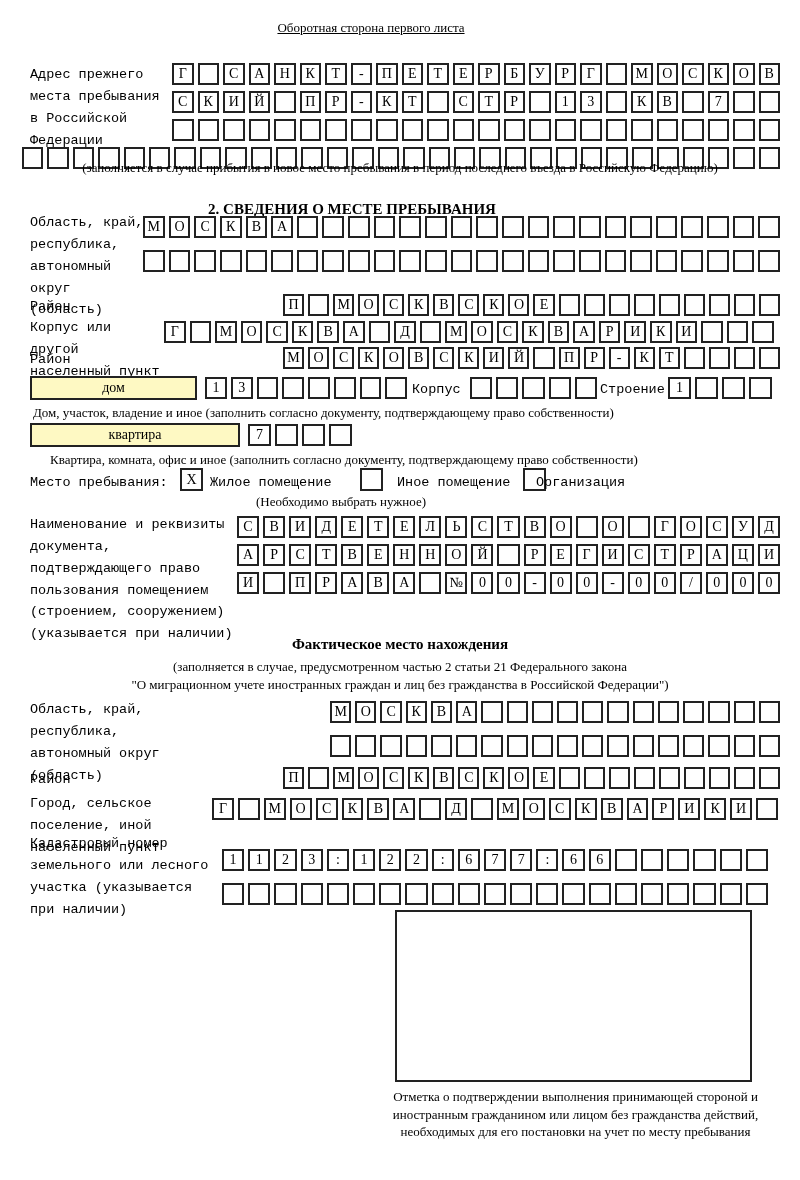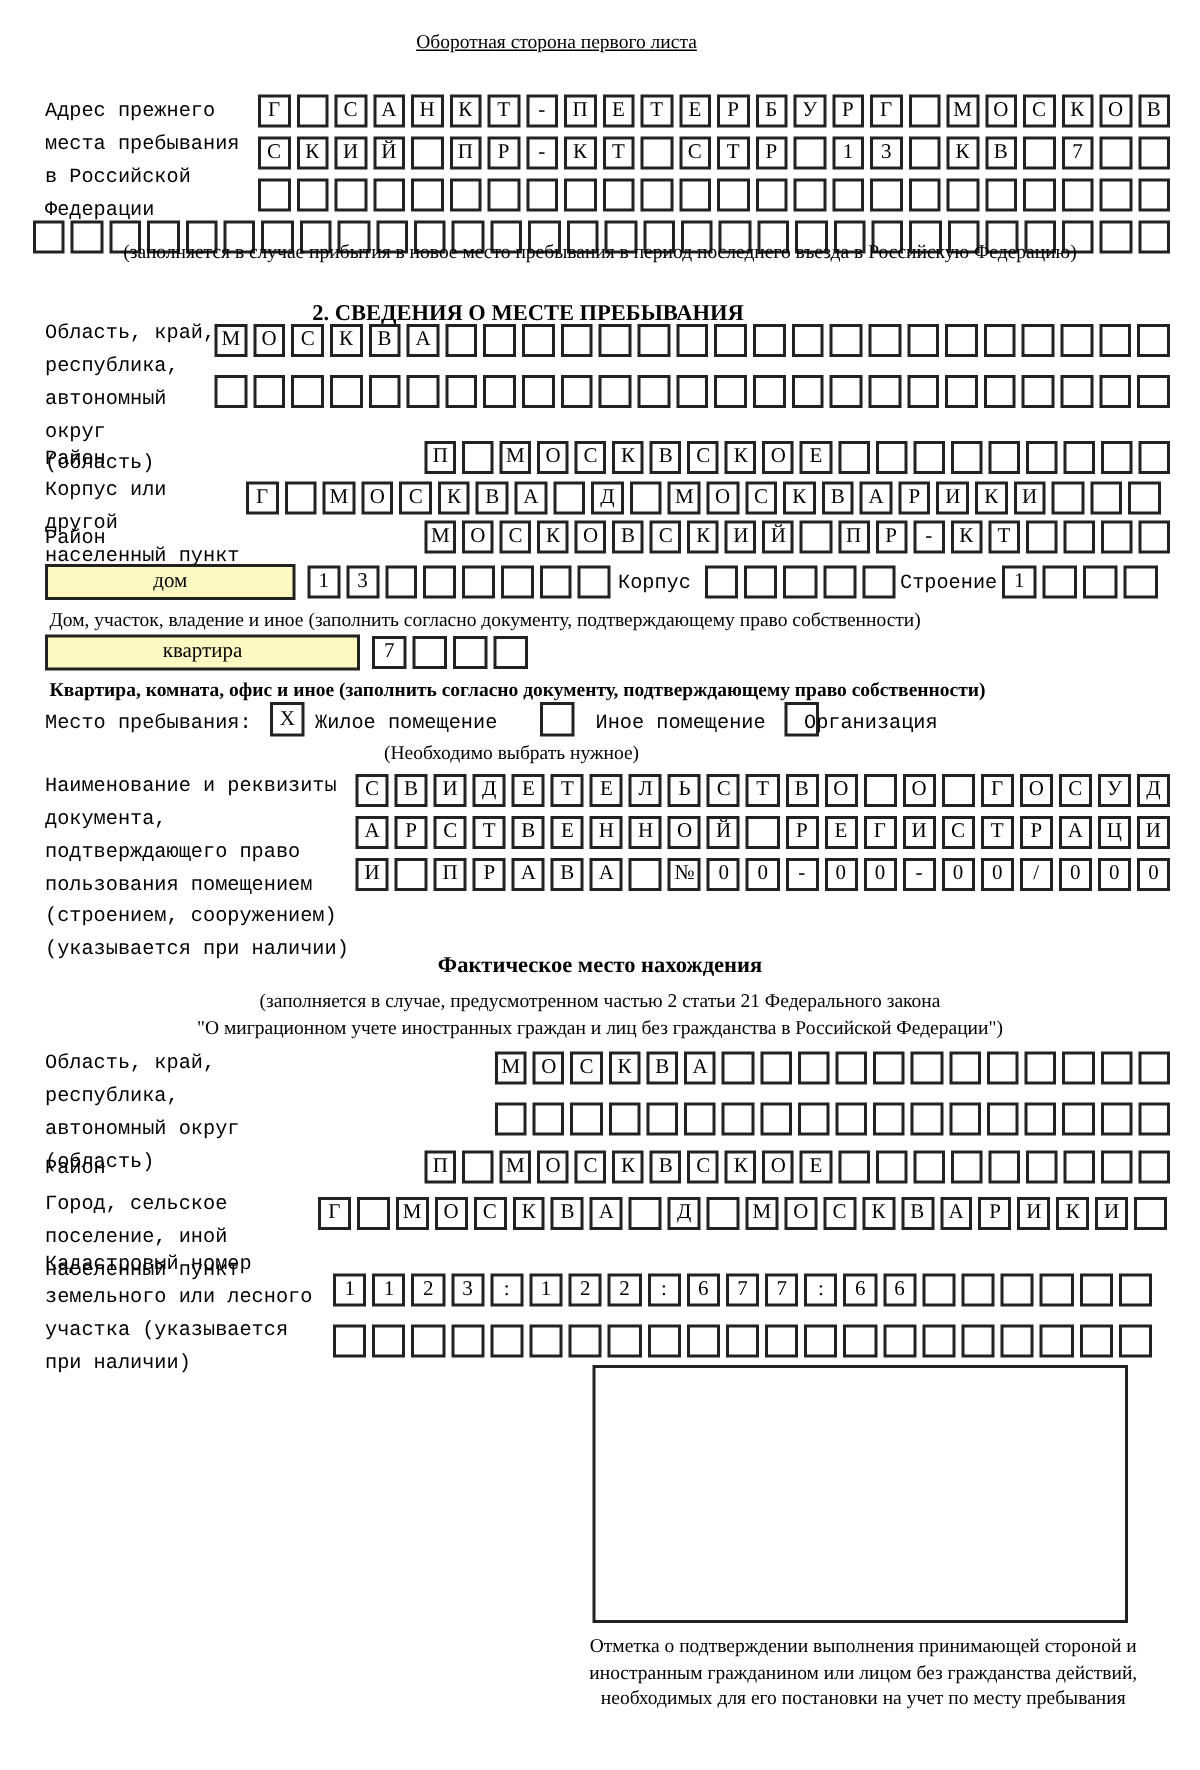--- a/index.html
+++ b/index.html
@@ -303,21 +303,21 @@
     </div>
   <div class="abs wbox" style="left:30px;top:423px;width:210px;height:24px;">квартира</div>
 
   <div class="abs caption" style="left:33px;top:404px;width:740px;">Дом, участок, владение и иное (заполнить согласно документу, подтверждающему право собственности)</div>
   <div class="abs cells" style="left:248px;top:424px;width:104px;">
       <span class="cell">7</span>
       <span class="cell"></span>
       <span class="cell"></span>
       <span class="cell"></span>
     </div>
-  <div class="abs caption" style="left:33px;top:451px;width:740px;font-weight:bold;">Квартира, комната, офис и иное (заполнить согласно документу, подтверждающему право собственности)</div>
+  <div class="abs caption" style="left:50px;top:451px;width:740px;">Квартира, комната, офис и иное (заполнить согласно документу, подтверждающему право собственности)</div>
 
   <div class="abs label" style="left:30px;top:472px;">Место пребывания:</div>
   <div class="abs checkbox" style="left:180px;top:468px;">X</div>
   <div class="abs label" style="left:210px;top:472px;">Жилое помещение</div>
   <div class="abs checkbox" style="left:360px;top:468px;"></div>
   <div class="abs label" style="left:397px;top:472px;">Иное помещение</div>
   <div class="abs checkbox" style="left:523px;top:468px;"></div>
   <div class="abs label" style="left:536px;top:472px;">Организация</div>
   <div class="abs note center" style="left:0;top:494px;width:682px;">(Необходимо выбрать нужное)</div>
 

